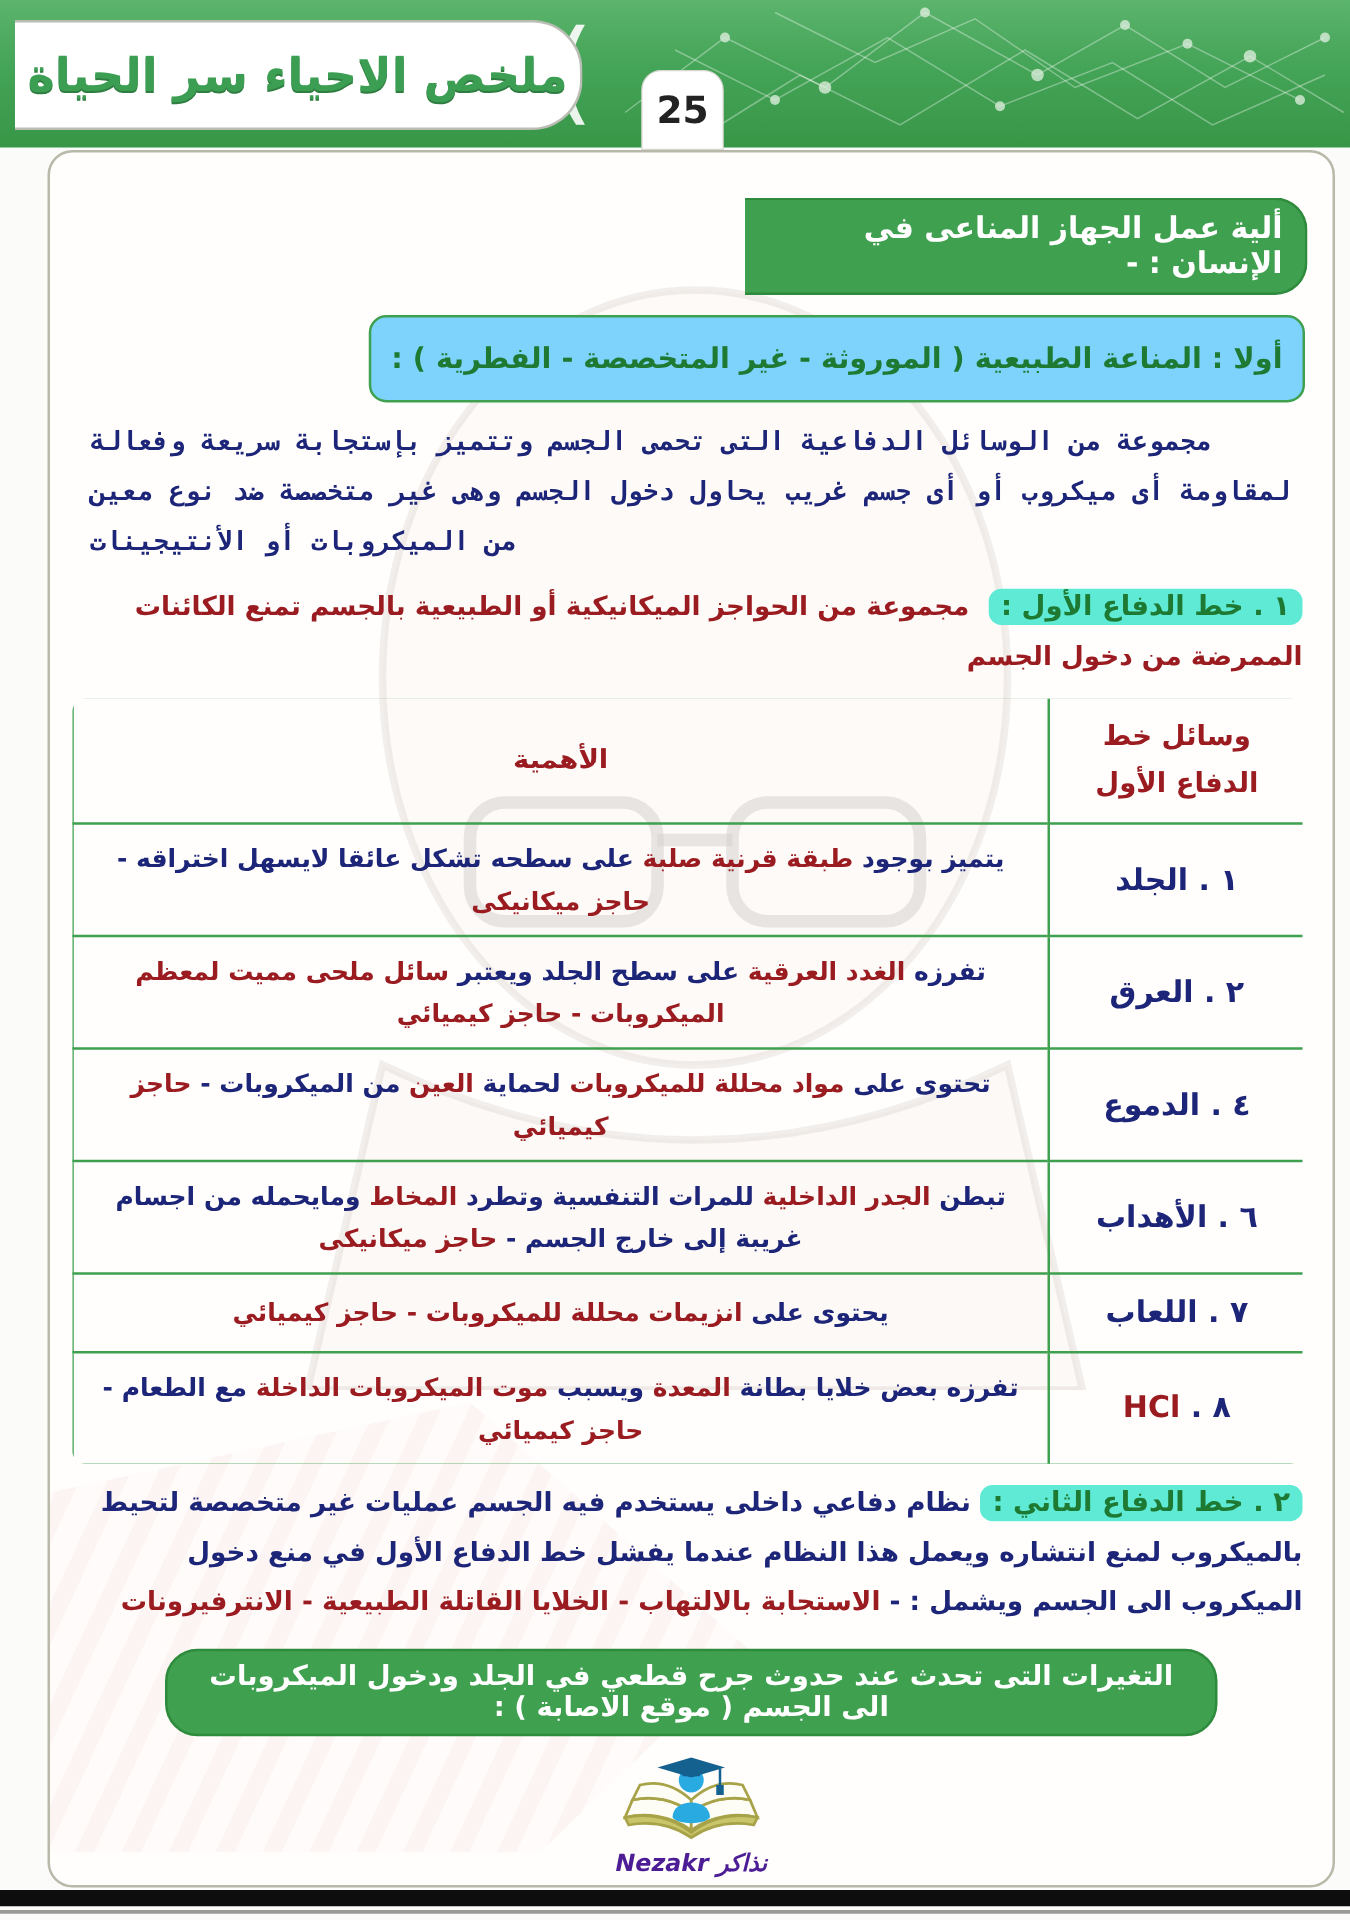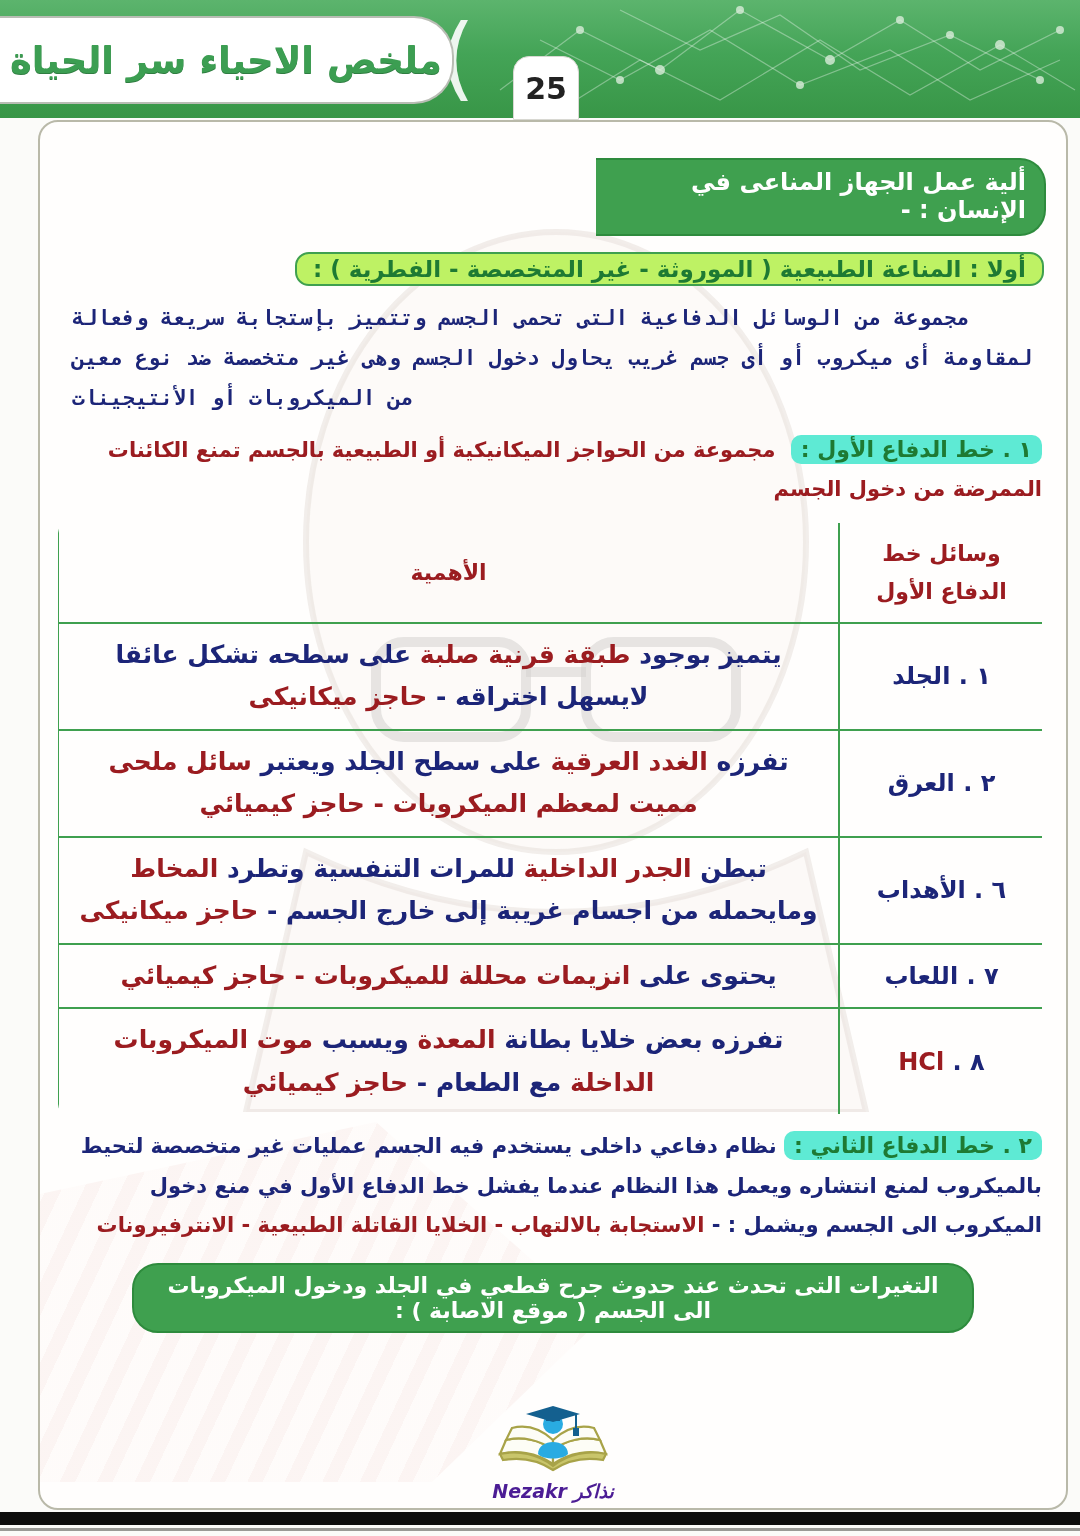--- a/index.html
+++ b/index.html
@@ -2,21 +2,21 @@
 <html lang="ar"><head>
 <meta charset="utf-8">
 <style>
   html,body{margin:0;padding:0;background:#f2f2ef;}
   .page{position:relative;width:1080px;height:1536px;background:#fbfbf9;overflow:hidden;
         font-family:"DejaVu Sans","Liberation Sans",sans-serif;font-weight:700;}
   
   .header-band{position:absolute;top:0;left:0;width:1080px;height:118px;
     background:linear-gradient(180deg,#5cb46d 0%,#44a457 45%,#389647 100%);}
   .header-band svg{position:absolute;top:0;left:0;}
-  .brand-panel{position:absolute;top:16px;left:0;width:452px;height:84px;background:#ffffff;
+  .brand-panel{position:absolute;top:16px;left:12px;width:452px;height:84px;background:#ffffff;
     border-top-right-radius:40px;border-bottom-right-radius:40px;border:2px solid #b9bdb4;border-left:none;
     display:flex;align-items:center;justify-content:center;box-shadow:0 0 0 2px #fff inset;}
   .brand-panel span{color:#3c9e52;font-size:37px;letter-spacing:-1px;text-shadow:0 1px 0 #2f7d41;}
   .page-tab{position:absolute;top:56px;left:513px;width:64px;height:62px;background:#ffffff;
     border-radius:16px 16px 0 0;border:1px solid #d8d8d2;display:flex;align-items:center;justify-content:center;}
   .page-tab span{color:#222;font-size:30px;}
   .header-paren{position:absolute;top:18px;left:440px;width:70px;height:84px;color:#ffffff;font-size:90px;
     line-height:80px;font-weight:400;opacity:.9;}
   
   .content{position:absolute;top:120px;left:38px;width:1026px;height:1386px;background:#fffefd;
@@ -26,32 +26,32 @@
     background:repeating-linear-gradient(115deg,#f6e3e0 0 14px,#fdf6f4 14px 34px);
     clip-path:polygon(0 20%,60% 0,100% 55%,70% 100%,0 100%);}
   .inner{position:relative;padding:0 22px;}
   
   .title-banner{margin:36px -2px 0 auto;width:420px;background:#3fa04f;border:2px solid #2e8b3d;
     border-left:none;border-radius:26px 0 0 26px; 
     padding:8px 18px 10px 10px;text-align:right;}
   .title-banner span{color:#ffffff;font-size:24px;}
   
   .title-banner{border-radius:0 26px 26px 0;}
-  .sec-head{margin:16px 0 0 auto;width:max-content;max-width:96%;background:#bef264;border:2px solid #3fa04f;
-    border-radius:14px;padding:2px 16px;color:#1e7a33;font-size:23px;}
+  .sec-head{margin:16px 0 0 auto;width:max-content;max-width:96%;background:#7dd3fc;border:2px solid #3fa04f;
+    border-radius:14px;padding:20px 16px;color:#1e7a33;font-size:23px;}
   .intro,.outro{margin:14px 10px 0;color:#1c2578;font-size:21px;line-height:1.9;text-align:left;font-family:Liberation Mono, monospace;}
   
   .def-line{margin:10px 2px 0;font-size:21px;line-height:1.85;text-align:right;}
   .pill{background:#5eead4;border-radius:10px;padding:2px 10px;color:#1e7a33;font-size:22px;}
   .def1-desc{color:#9b1c20;padding-right:8px;}
   
   table.def-table{width:988px;margin:12px auto 0;border-collapse:collapse;border:2px solid #3fa04f;
     border-radius:12px;overflow:hidden;background:transparent;}
   .def-table th,.def-table td{border:2px solid #3fa04f;text-align:center;vertical-align:middle;
-    padding:10px 12px;font-size:25px;line-height:1.7;}
+    padding:10px 12px;font-size:20px;line-height:1.7;}
   .def-table th{color:#9b1c20;font-size:22px;padding:12px;}
   .def-table td.means{color:#1c2578;white-space:nowrap;font-size:24px;}
   .def-table col.c-means{width:205px;}
   .seg-blue{color:#1c2578;}
   .seg-red{color:#9b1c20;}
   
   .changes-banner{margin:18px 70px 0 70px;background:#3fa04f;border:2px solid #2e8b3d;border-radius:26px;
     color:#fff;text-align:center;font-size:22px;padding:8px 14px;}
   
   .footer-logo{position:absolute;bottom:6px;left:0;width:100%;text-align:center;}
@@ -140,20 +140,24 @@
         <tbody>
           <tr>
             <td class="means"><span class="seg-blue">١ . الجلد</span></td>
             <td><span class="seg-blue">يتميز بوجود </span><span class="seg-red">طبقة قرنية صلبة </span><span class="seg-blue">على سطحه تشكل عائقا لايسهل اختراقه - </span><span class="seg-red">حاجز ميكانيكى</span></td>
           </tr>
           <tr>
             <td class="means"><span class="seg-blue">٢ . العرق</span></td>
             <td><span class="seg-blue">تفرزه </span><span class="seg-red">الغدد العرقية </span><span class="seg-blue">على سطح الجلد ويعتبر </span><span class="seg-red">سائل ملحى مميت لمعظم الميكروبات - </span><span class="seg-red">حاجز كيميائي</span></td>
           </tr>
           <tr>
+            <td class="means"><span class="seg-blue">٤ . الدموع</span></td>
+            <td><span class="seg-blue">تحتوى على </span><span class="seg-red">مواد محللة للميكروبات </span><span class="seg-blue">لحماية </span><span class="seg-red">العين </span><span class="seg-blue">من الميكروبات - </span><span class="seg-red">حاجز كيميائي</span></td>
+          </tr>
+          <tr>
             <td class="means"><span class="seg-blue">٦ . الأهداب</span></td>
             <td><span class="seg-blue">تبطن </span><span class="seg-red">الجدر الداخلية </span><span class="seg-blue">للمرات التنفسية وتطرد </span><span class="seg-red">المخاط </span><span class="seg-blue">ومايحمله من اجسام غريبة إلى خارج الجسم - </span><span class="seg-red">حاجز ميكانيكى</span></td>
           </tr>
           <tr>
             <td class="means"><span class="seg-blue">٧ . اللعاب</span></td>
             <td><span class="seg-blue">يحتوى على </span><span class="seg-red">انزيمات محللة للميكروبات - </span><span class="seg-red">حاجز كيميائي</span></td>
           </tr>
           <tr>
             <td class="means"><span class="seg-blue">٨ . </span><span class="seg-red">HCl</span></td>
             <td><span class="seg-blue">تفرزه بعض خلايا بطانة </span><span class="seg-red">المعدة </span><span class="seg-blue">ويسبب </span><span class="seg-red">موت الميكروبات الداخلة </span><span class="seg-blue">مع الطعام - </span><span class="seg-red">حاجز كيميائي</span></td>

